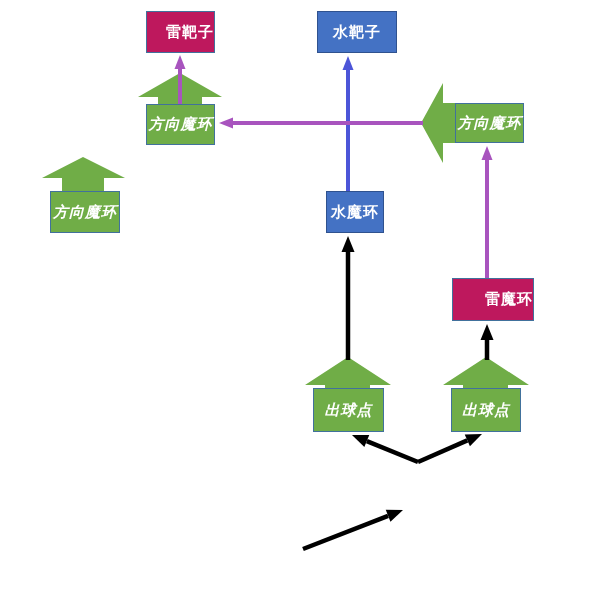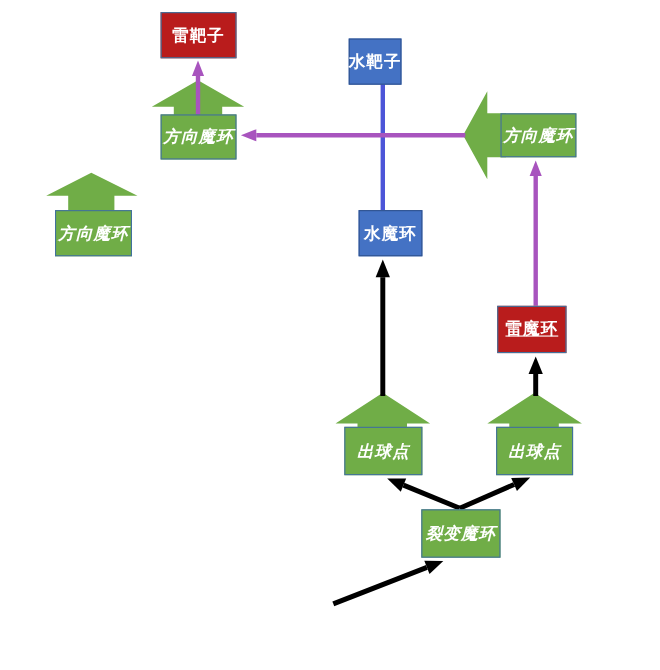--- a/index.html
+++ b/index.html
@@ -7,21 +7,21 @@
   .canvas{position:relative;width:600px;height:609px;background:#fff;overflow:hidden;}
   .edges-layer{position:absolute;left:0;top:0;width:600px;height:609px;}
   .node{
     position:absolute;
     display:flex;align-items:center;justify-content:center;
     color:#ffffff;font-weight:bold;font-size:15px;letter-spacing:1px;
     box-sizing:border-box;text-align:center;white-space:nowrap;
   }
   .node.green{background:#70AD47;border:1.5px solid #41719C;font-style:italic;}
   .node.blue{background:#4472C4;border:1.5px solid #2F528F;}
-  .node.purple{background:#b91c1c;border:1.5px solid #41719C;}
+  .node.purple{background:#be185d;border:1.5px solid #41719C;justify-content:flex-end;}
 </style>
 </head>
 <body>
 
 <div class="canvas">
   <svg class="edges-layer" width="600" height="609" viewBox="0 0 600 609" xmlns="http://www.w3.org/2000/svg">
       <polygon points="158,112 158,97 138,97 180,73 222,97 202,97 202,112" fill="#70AD47"></polygon>
       <polygon points="62,197 62,178 42,178 83,157 125,178 104,178 104,197" fill="#70AD47"></polygon>
       <polygon points="325,392 325,385 305,385 348,357 391,385 370,385 370,392" fill="#70AD47"></polygon>
       <polygon points="463,392 463,385 443,385 486,357 529,385 508,385 508,392" fill="#70AD47"></polygon>
@@ -60,40 +60,37 @@
       </g>
       <g>
         <line x1="303" y1="549" x2="388.09352711829155" y2="515.8135244238663" stroke="#000000" stroke-width="4.5"></line>
         <polygon points="403,510 390.45527141548723,521.8692790320604 385.73178282109586,509.7577698156722" fill="#000000"></polygon>
       </g>
     </svg>
 
 <div class="node purple" style="left: 146px; top: 11px; width: 69px; height: 42px;">
       <span>雷靶子</span>
     </div>
-    <div class="node blue" style="left: 317px; top: 11px; width: 48px; height: 42px; margin-top: 24px;">
+    <div class="node blue" style="left: 317px; top: 11px; width: 80px; height: 42px;">
       <span>水靶子</span>
     </div>
     <div class="node green" style="left: 146px; top: 104px; width: 69px; height: 41px;">
       <span>方向魔环</span>
     </div>
     <div class="node green" style="left: 50px; top: 191px; width: 70px; height: 42px;">
       <span>方向魔环</span>
     </div>
     <div class="node green" style="left: 455px; top: 103px; width: 69px; height: 40px;">
       <span>方向魔环</span>
     </div>
     <div class="node blue" style="left: 326px; top: 191px; width: 58px; height: 42px;">
       <span>水魔环</span>
     </div>
-    <div class="node purple" style="left: 452px; top: 278px; width: 63px; height: 43px; text-decoration: underline;">
+    <div class="node purple" style="left: 452px; top: 278px; width: 82px; height: 43px;">
       <span>雷魔环</span>
     </div>
     <div class="node green" style="left: 313px; top: 388px; width: 71px; height: 44px;">
       <span>出球点</span>
     </div>
     <div class="node green" style="left: 451px; top: 388px; width: 70px; height: 44px;">
       <span>出球点</span>
     </div>
-    <div class="node green" style="left: 383px; top: 463px; width: 72px; height: 44px;">
-      <span>裂变魔环</span>
-    </div>
   </div>
 
 </body></html>

